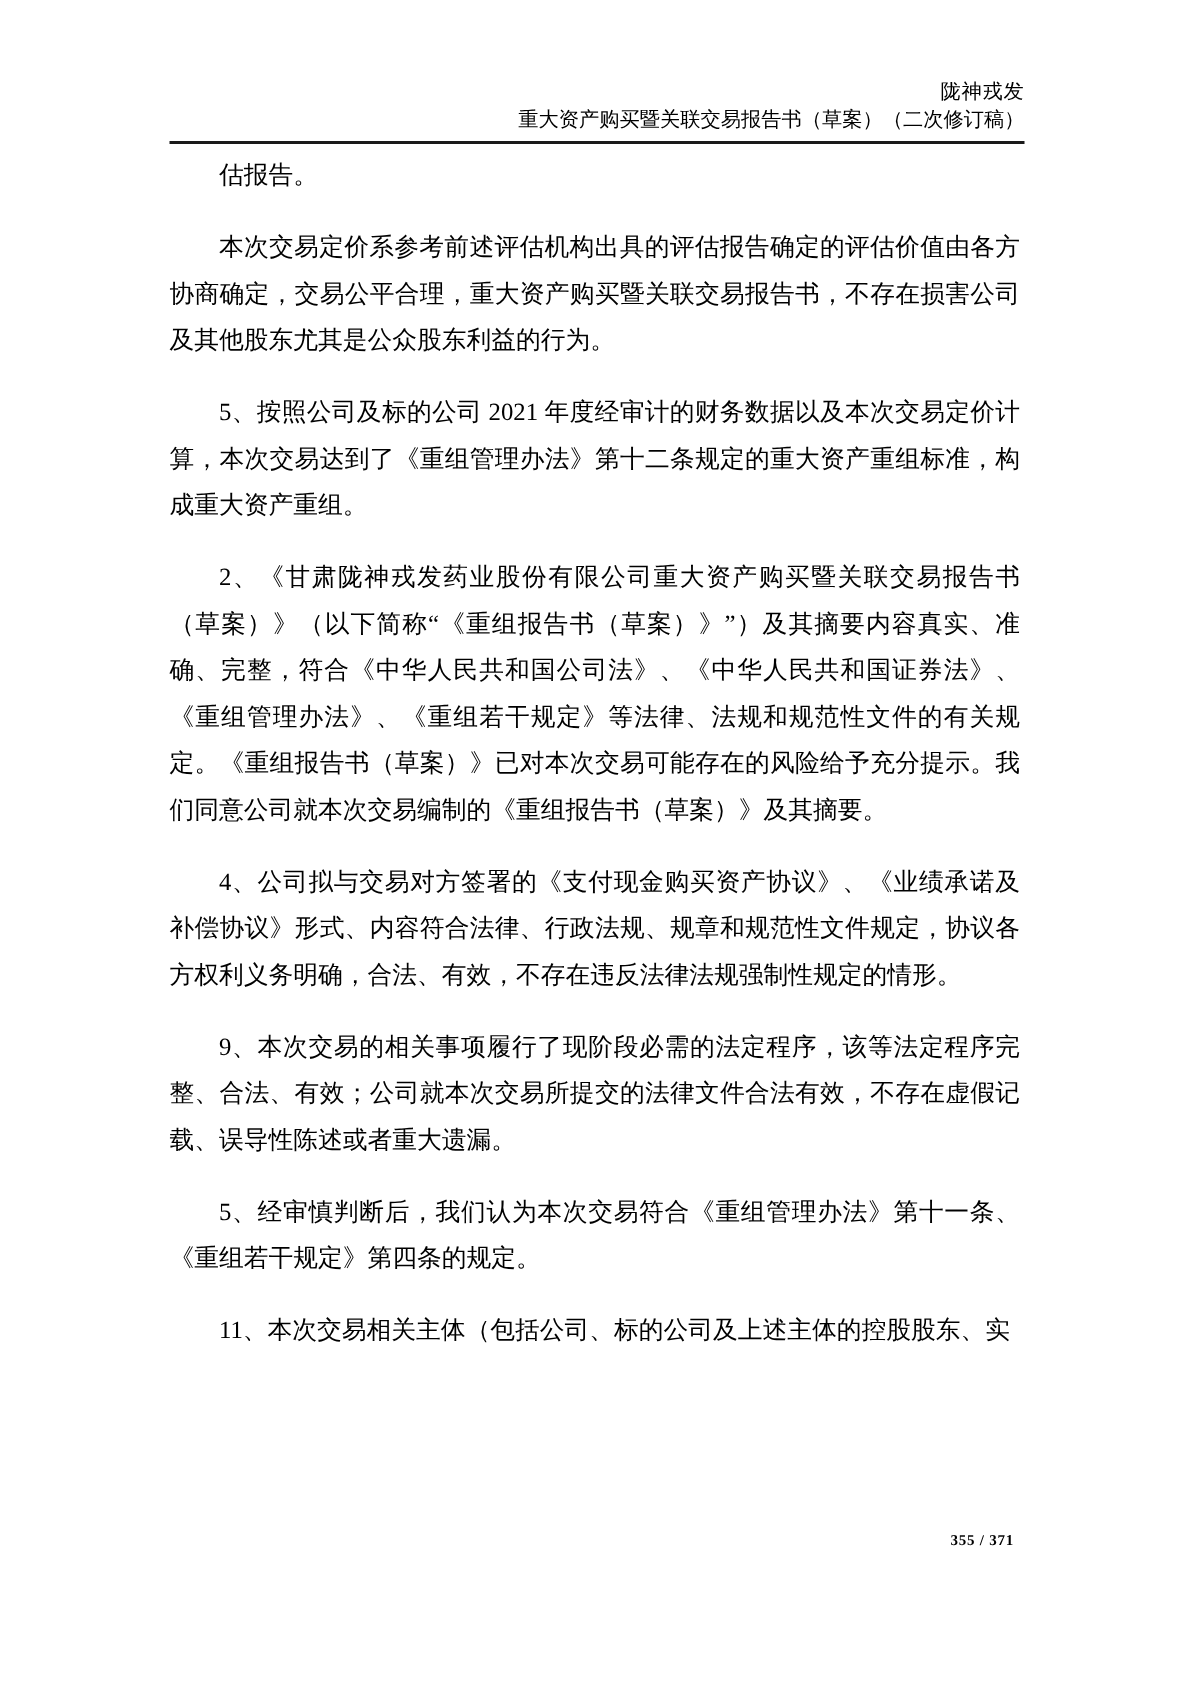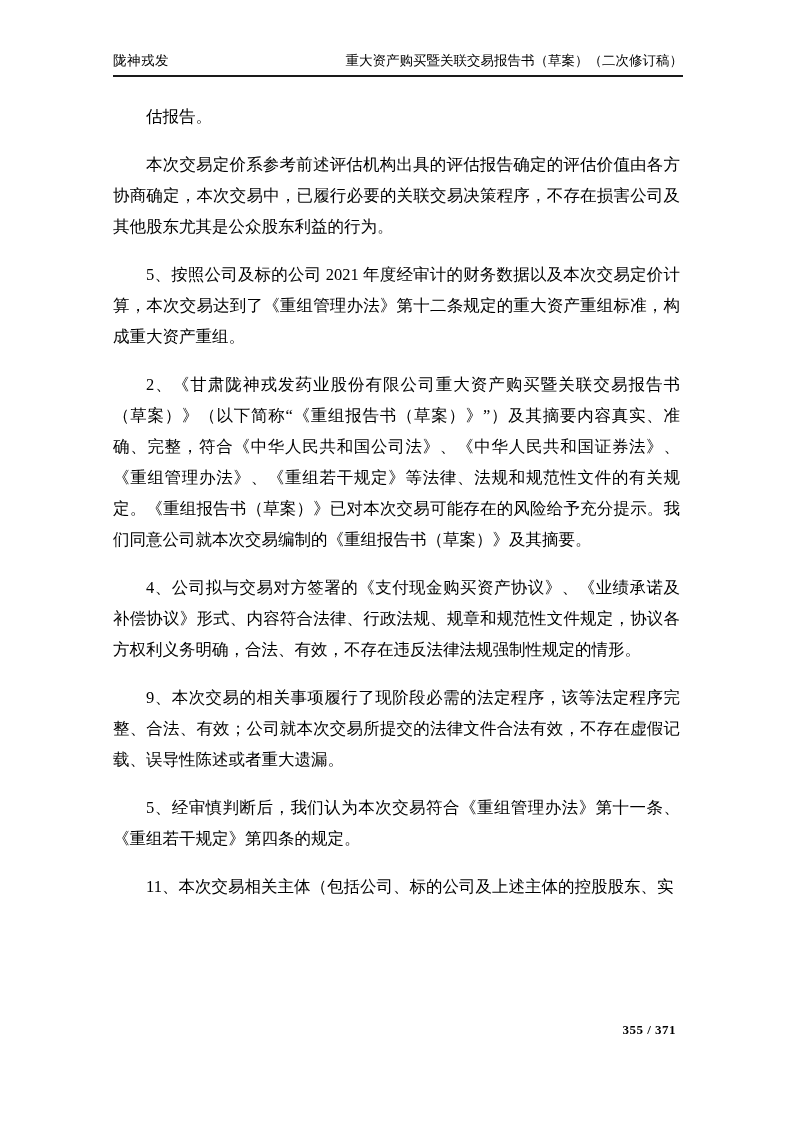--- a/index.html
+++ b/index.html
@@ -23,20 +23,21 @@
     top: 52px;
     width: 570px;
     display: flex;
     justify-content: space-between;
     align-items: flex-end;
     font-size: 13.5px;
     line-height: 1.4;
     padding-bottom: 4px;
     border-bottom: 2px solid #1a1a1a;
     white-space: nowrap;
+    flex-direction: column;
   }
   .header .h-left { letter-spacing: 0.5px; }
   .header .h-right { letter-spacing: 0px; }
   .body-text {
     position: absolute;
     left: 113px;
     top: 101px;
     width: 567px;
     font-size: 16.5px;
     line-height: 31px;
@@ -49,38 +50,38 @@
   }
   .para.noindent {
     margin-top: 0;
     text-indent: 0;
     margin-left: 33px;
   }
   .footer {
     position: absolute;
     top: 1022px;
     right: 117px;
-    font-size: 13px;
+    font-size: 10px;
     font-weight: bold;
     letter-spacing: 0.5px;
   }
 </style>
 </head>
 <body>
 
 <div class="page">
 
   <div class="header">
     <span class="h-left">陇神戎发</span>
     <span class="h-right">重大资产购买暨关联交易报告书（草案）（二次修订稿）</span>
   </div>
 
   <div class="body-text">
       <div class="para noindent">估报告。</div>
-      <div class="para">本次交易定价系参考前述评估机构出具的评估报告确定的评估价值由各方协商确定，本次交易中，已履行必要的关联交易决策程序，不存在损害公司及其他股东尤其是公众股东利益的行为。</div>
+      <div class="para">本次交易定价系参考前述评估机构出具的评估报告确定的评估价值由各方协商确定，交易公平合理，重大资产购买暨关联交易报告书，不存在损害公司及其他股东尤其是公众股东利益的行为。</div>
       <div class="para">5、按照公司及标的公司 2021 年度经审计的财务数据以及本次交易定价计算，本次交易达到了《重组管理办法》第十二条规定的重大资产重组标准，构成重大资产重组。</div>
       <div class="para">2、《甘肃陇神戎发药业股份有限公司重大资产购买暨关联交易报告书（草案）》（以下简称“《重组报告书（草案）》”）及其摘要内容真实、准确、完整，符合《中华人民共和国公司法》、《中华人民共和国证券法》、《重组管理办法》、《重组若干规定》等法律、法规和规范性文件的有关规定。《重组报告书（草案）》已对本次交易可能存在的风险给予充分提示。我们同意公司就本次交易编制的《重组报告书（草案）》及其摘要。</div>
       <div class="para">4、公司拟与交易对方签署的《支付现金购买资产协议》、《业绩承诺及补偿协议》形式、内容符合法律、行政法规、规章和规范性文件规定，协议各方权利义务明确，合法、有效，不存在违反法律法规强制性规定的情形。</div>
       <div class="para">9、本次交易的相关事项履行了现阶段必需的法定程序，该等法定程序完整、合法、有效；公司就本次交易所提交的法律文件合法有效，不存在虚假记载、误导性陈述或者重大遗漏。</div>
       <div class="para">5、经审慎判断后，我们认为本次交易符合《重组管理办法》第十一条、《重组若干规定》第四条的规定。</div>
       <div class="para">11、本次交易相关主体（包括公司、标的公司及上述主体的控股股东、实</div>
     </div>
 
   <div class="footer">355 / 371</div>
 

